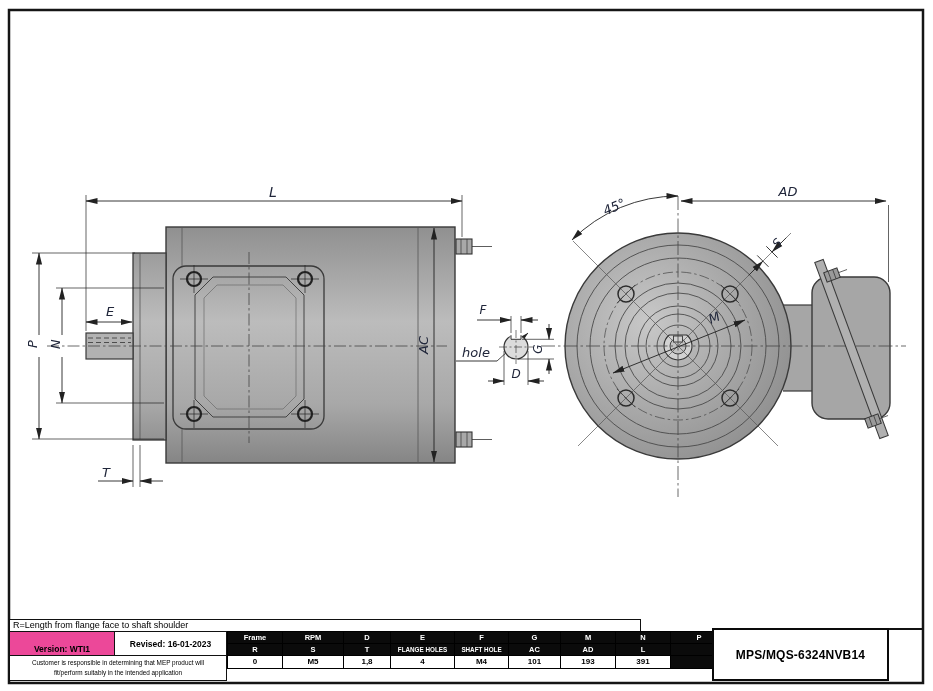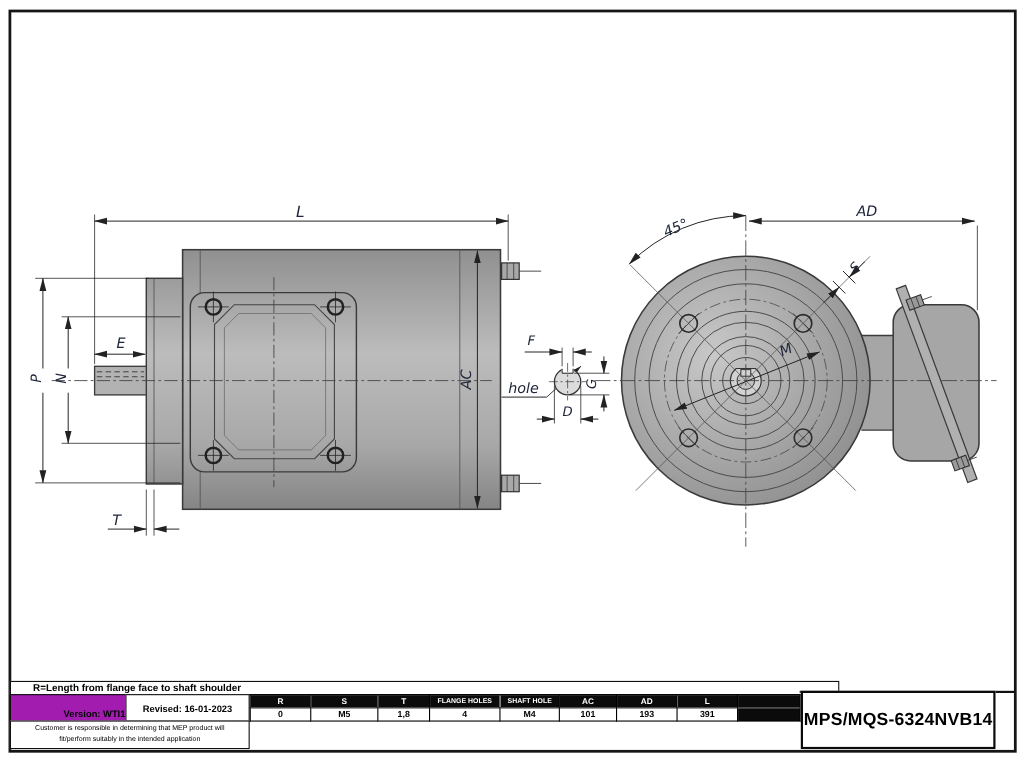--- a/index.html
+++ b/index.html
@@ -1,40 +1,40 @@
 <!DOCTYPE html>
 <html><head>
 <meta charset="utf-8">
 <style>
   html,body{margin:0;padding:0;background:#fff;}
   .page{position:relative;width:933px;height:691px;background:#ffffff;overflow:hidden;
         font-family:"Liberation Sans","DejaVu Sans",sans-serif;}
   svg{position:absolute;left:0;top:0;}
   .dimtxt{font-family:"DejaVu Sans",sans-serif;font-style:italic;fill:#20263a;}
   .overlay{position:absolute;box-sizing:border-box;color:#000;}
-  .note-band{left:9px;top:619px;width:754px;height:12.5px;border:1.5px solid #111;
-             font-size:9px;font-weight:bold;line-height:10px;padding-left:20px;background:#fff;}
+  .note-band{left:9px;top:619px;width:632px;height:12.5px;border:1.5px solid #111;
+             font-size:9px;font-weight:normal;line-height:10px;padding-left:3px;background:#fff;}
   .topline-right{left:727px;top:628px;width:196px;height:2px;background:#111;}
   .version-box{left:9px;top:631px;width:106px;height:36px;border:1.5px solid #111;
-               display:flex;align-items:center;justify-content:flex-end;font-size:8.5px;font-weight:bold;background:#a21caf;}
+               display:flex;align-items:center;justify-content:center;font-size:8.5px;font-weight:bold;background:#ec4899;}
   .revised-box{left:114px;top:631px;width:113px;height:25px;border:1.5px solid #111;
                display:flex;align-items:center;justify-content:center;font-size:8.5px;font-weight:bold;background:#fff;}
   .customer-box{left:9px;top:655px;width:218px;height:26px;border:1.5px solid #111;
                 display:flex;flex-direction:column;align-items:center;justify-content:center;
                 font-size:6.4px;line-height:1.6;text-align:center;background:#fff;font-weight:500;}
   table.spec{position:absolute;left:227px;top:631px;width:500px;border-collapse:collapse;
              table-layout:fixed;border:1.5px solid #000;}
   table.spec td{border:1px solid #000;height:11.2px;text-align:center;vertical-align:middle;
                 padding:0;overflow:hidden;white-space:nowrap;}
   table.spec td.h{background:#0b0b0b;color:#fff;font-weight:bold;font-size:7.5px;}
   table.spec td.hs{background:#0b0b0b;color:#fff;font-weight:bold;font-size:6.3px;}
   table.spec td.v{background:#fff;font-weight:bold;font-size:8px;}
   table.spec td.k{background:#0b0b0b;}
-  .part-box{left:728px;top:628px;width:177px;height:53px;border:2.5px solid #0a0a0a;background:#fff;
-            display:flex;align-items:center;justify-content:center;font-size:16px;font-weight:bold;letter-spacing:.2px;}
+  .part-box{left:712px;top:628px;width:177px;height:53px;border:2.5px solid #0a0a0a;background:#fff;
+            display:flex;align-items:center;justify-content:center;font-size:12px;font-weight:bold;letter-spacing:.2px;}
 </style>
 </head>
 <body>
 
 <div class="page">
 
 <svg width="933" height="691" viewBox="0 0 933 691">
   <defs>
     <linearGradient id="bg" gradientUnits="userSpaceOnUse" x1="0" y1="227" x2="0" y2="463">
       <stop offset="0" stop-color="#909090"></stop>
@@ -281,20 +281,31 @@
         <col style="width:61px">
         <col style="width:47px">
         <col style="width:64px">
     <col style="width:54px">
         <col style="width:52px">
         <col style="width:55px">
         <col style="width:55px">
         <col style="width:57px">
   </colgroup>
   <tbody>
+        <tr>
+    <td class="h">Frame</td>
+    <td class="h">RPM</td>
+    <td class="h">D</td>
+    <td class="h">E</td>
+    <td class="h">F</td>
+    <td class="h">G</td>
+    <td class="h">M</td>
+    <td class="h">N</td>
+    <td class="h">P</td>
+  </tr>
   <tr>
     <td class="h">R</td>
     <td class="h">S</td>
     <td class="h">T</td>
     <td class="hs">FLANGE HOLES</td>
     <td class="hs">SHAFT HOLE</td>
     <td class="h">AC</td>
     <td class="h">AD</td>
     <td class="h">L</td>
     <td class="h k"></td>

